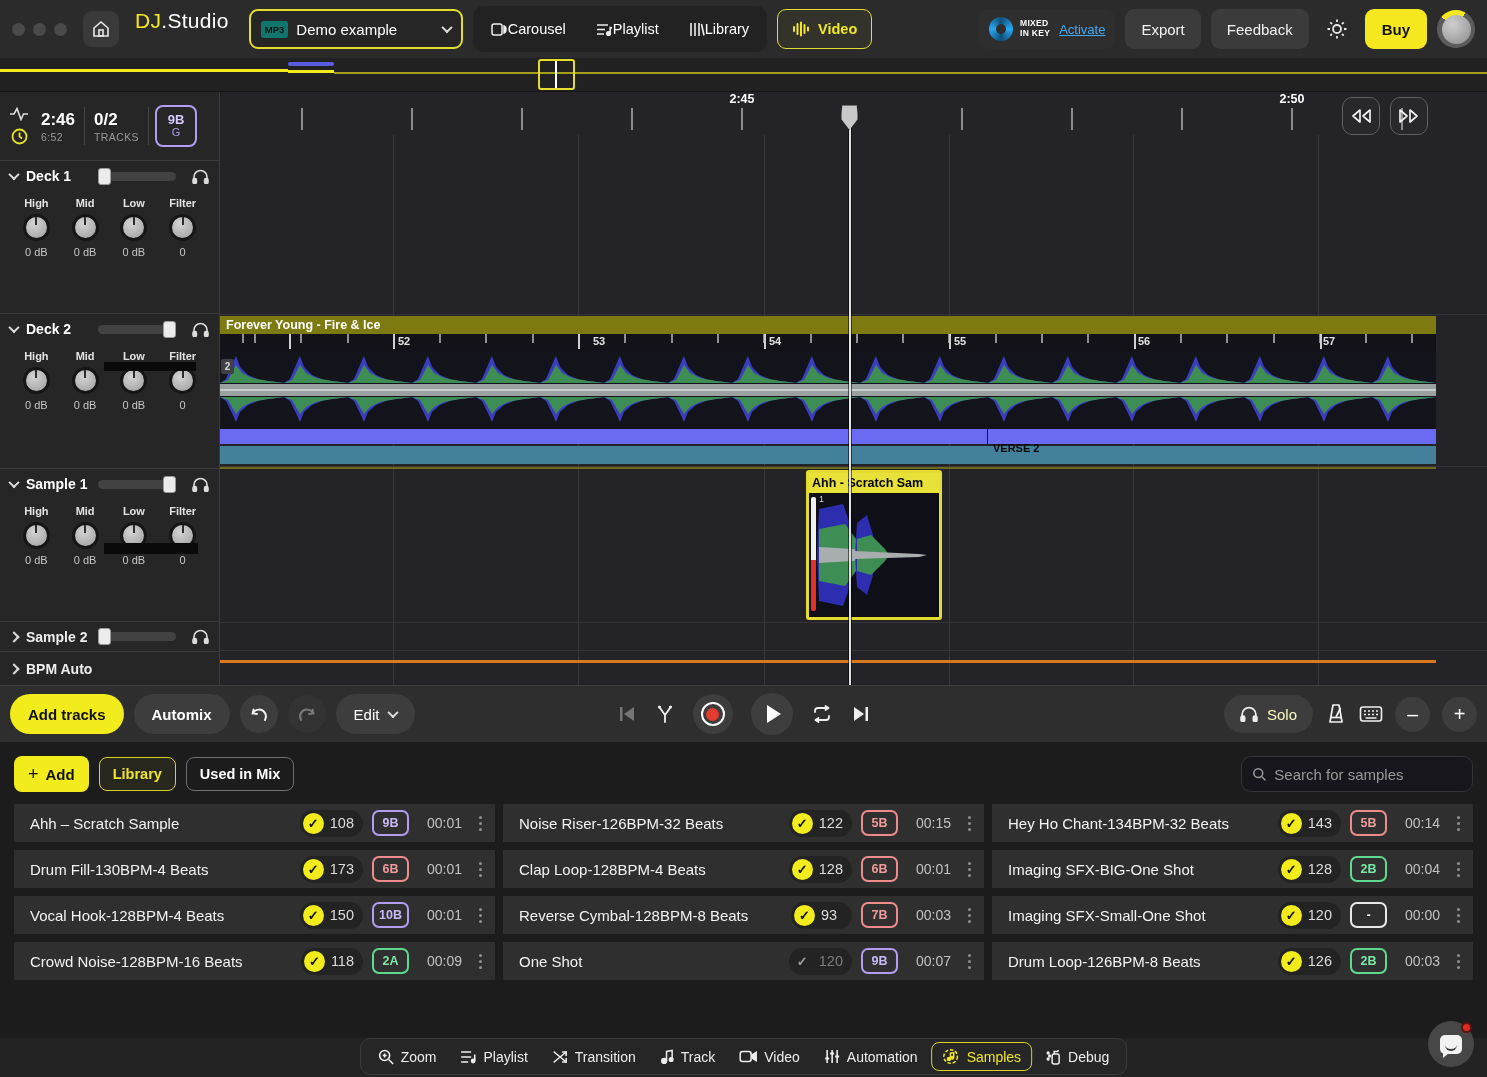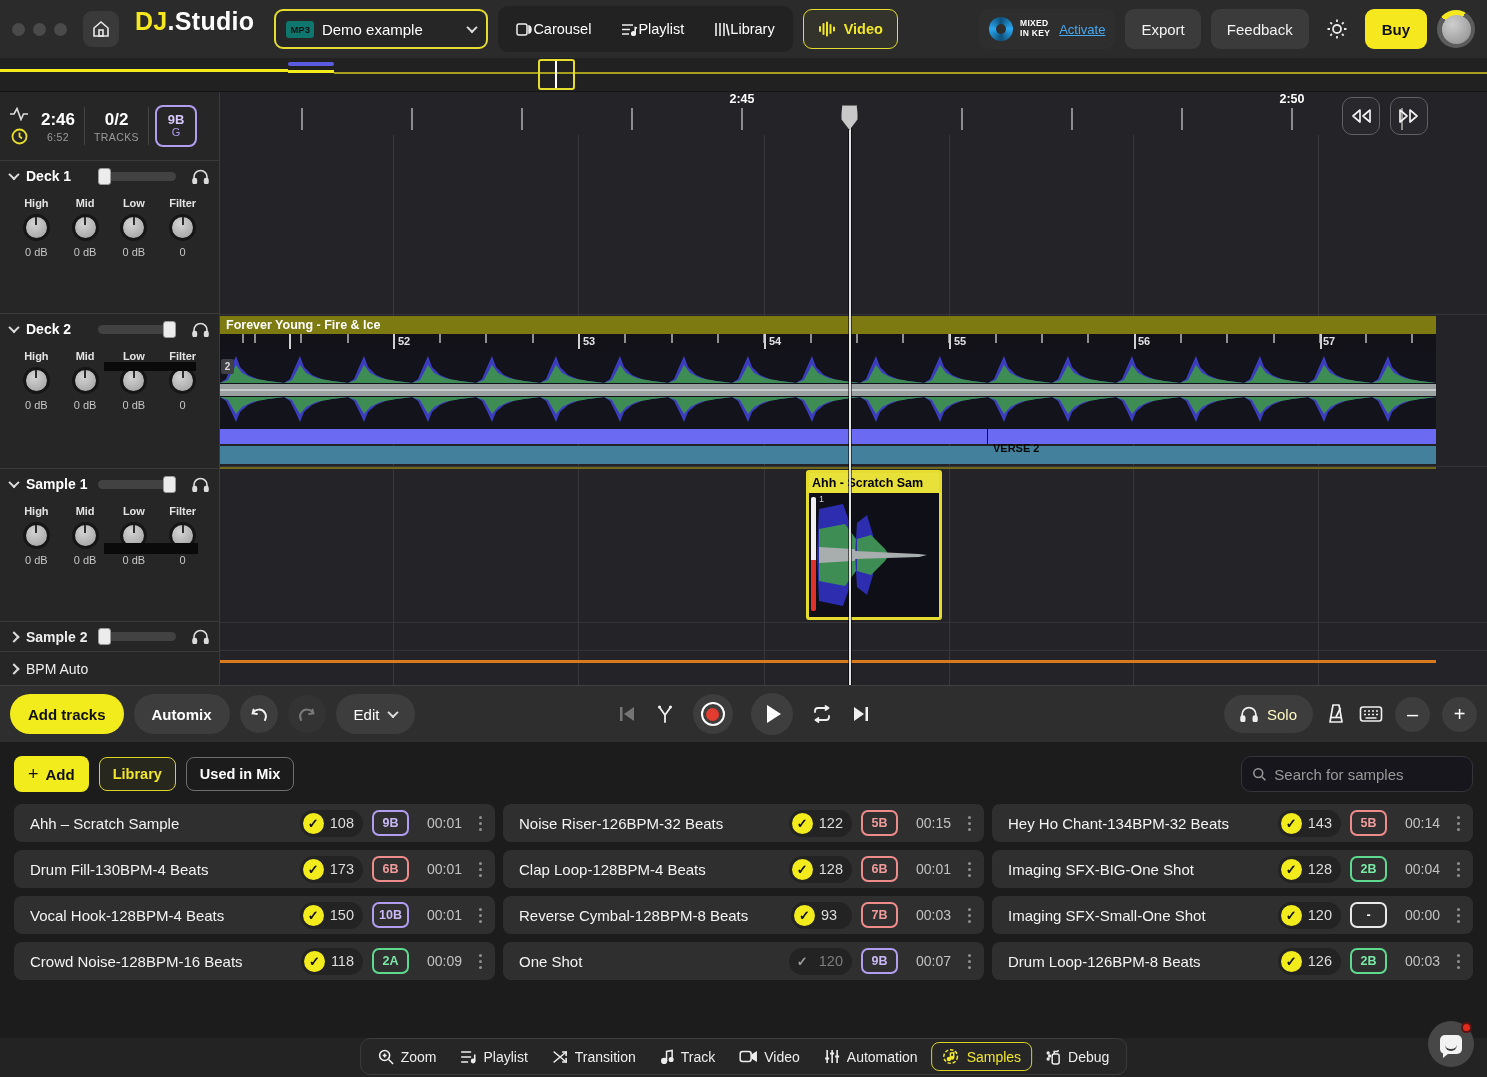--- a/index.html
+++ b/index.html
@@ -4,21 +4,21 @@
 <style>
   *{margin:0;padding:0;box-sizing:border-box}
   html,body{background:#111}
   .app{position:relative;width:1487px;height:1077px;background:#232323;overflow:hidden;
        font-family:"Liberation Sans",sans-serif;color:#eee;-webkit-font-smoothing:antialiased}
   
   .navbar{height:58px;background:#2b2b2b;display:flex;align-items:center;padding:0 12px;gap:10px}
   .dots{display:flex;gap:8px;margin-right:6px}
   .dots span{width:13px;height:13px;border-radius:50%;background:#4a4a4a}
   .home-btn{width:36px;height:36px;border-radius:9px;background:#3a3a3a;display:flex;align-items:center;justify-content:center}
-  .logo{font-size:25px;font-weight:700;letter-spacing:.3px;margin:0 10px 16px 6px;white-space:nowrap}
+  .logo{font-size:21px;font-weight:400;letter-spacing:.3px;margin:0 10px 16px 6px;white-space:nowrap}
   .logo .dj{color:#f5e81e}.logo .st{color:#fff}
   .project{width:214px;height:40px;border:2px solid #e4dc2e;border-radius:9px;background:#262626;
            display:flex;align-items:center;gap:8px;padding:0 10px}
   .mp3{background:#0f766e;color:#111;font-size:9.5px;font-weight:800;padding:3px 4px;border-radius:3px}
   .project .pname{flex:1;font-size:15px;color:#fff;white-space:nowrap;overflow:hidden}
   .tabgroup{background:#222;border-radius:10px;height:46px;display:flex;align-items:center;padding:0 4px;gap:2px}
   .tabbtn{display:flex;align-items:center;gap:0;height:38px;padding:0 14px;border-radius:8px;font-size:14.5px;color:#fff;cursor:pointer}
   .studio-btn{display:flex;align-items:center;gap:8px;height:40px;padding:0 14px;border-radius:9px;
               border:1.5px solid #e4dc2e;color:#f0e62a;font-size:14.5px;font-weight:700;background:rgba(232,225,58,.05)}
   .mik{margin-left:auto;background:#2e2e2e;border-radius:9px;height:40px;display:flex;align-items:center;gap:7px;padding:0 10px}
@@ -38,21 +38,21 @@
   .ov-blue{position:absolute;left:288px;top:4px;width:46px;height:4px;background:#5b5bdf;border-radius:2px}
   .ov-y2{position:absolute;left:288px;top:12px;width:46px;height:3px;background:#f2ec1c}
   .ov-olive{position:absolute;left:334px;right:0;top:14px;height:2px;background:#a6a01e}
   .ov-box{position:absolute;left:538px;top:1px;width:37px;height:31px;border:2.5px solid #e4dc2e;border-radius:3px}
   .ov-box::after{content:"";position:absolute;left:15px;top:0;bottom:0;width:2px;background:#fff}
   
   .main{position:relative;height:593px;display:flex;background:#232327}
   .sidebar{width:220px;background:#262626;border-right:1px solid #3a3a3a;flex:none;position:relative;z-index:3}
   .sb-head{height:68px;display:flex;align-items:center;padding:4px 8px 4px 6px}
   .sb-ic{display:flex;flex-direction:column;gap:7px;align-items:center;width:26px}
-  .blk{display:flex;flex-direction:column;align-items:center;justify-content:center;padding:0 9px}
+  .blk{display:flex;flex-direction:column;align-items:flex-start;justify-content:center;padding:0 9px}
   .blk .big{font-size:17px;font-weight:700;color:#fff}
   .blk .small{font-size:10.5px;color:#9a9a9a;margin-top:1px;letter-spacing:.4px}
   .vsep{width:1px;height:38px;background:#454545}
   .keybadge{width:42px;height:42px;border:2px solid #b29df0;border-radius:8px;display:flex;flex-direction:column;
             align-items:center;justify-content:center;margin-left:6px}
   .keybadge .kv{font-size:13px;font-weight:800;color:#d6c8fa;line-height:1.05}
   .keybadge .kn{font-size:11px;color:#b29df0;line-height:1.05}
   .sb-sec{border-top:1px solid #3a3a3a;position:relative}
   .sec-head{height:30px;display:flex;align-items:center;gap:8px;padding:0 10px 0 10px}
   .sec-head .lbl{font-size:14px;font-weight:700;color:#fff}
@@ -139,21 +139,21 @@
   .sp-tab{height:34px;border-radius:8px;padding:0 13px;display:flex;align-items:center;font-size:14.5px;font-weight:700}
   .sp-tab.on{border:1.5px solid #d8d226;color:#efe62c;background:rgba(232,225,58,.06)}
   .sp-tab.off{border:1.5px solid #6f6f6f;color:#fff}
   .search{margin-left:auto;width:232px;height:36px;background:#16161c;border:1px solid #34343a;border-radius:10px;
           display:flex;align-items:center;gap:8px;padding:0 10px}
   .search input{background:transparent;border:none;outline:none;color:#bdbdbd;font-size:15px;width:100%;
                 font-family:"Liberation Sans",sans-serif}
   .search input::placeholder{color:#9a9a9a}
   .sp-grid{display:grid;grid-template-columns:repeat(3,1fr);grid-template-rows:repeat(4,38px);
            grid-auto-flow:column;column-gap:8px;row-gap:8px}
-  .srow{background:#2f2f2f;border-radius:8px;display:flex;align-items:center;gap:9px;padding:0 6px 0 16px;min-width:0}
+  .srow{background:#2f2f2f;border-radius:0;display:flex;align-items:center;gap:9px;padding:0 6px 0 16px;min-width:0}
   .sname{flex:1;font-size:15px;color:#f3f3f3;white-space:nowrap;overflow:hidden;text-overflow:ellipsis}
   .bpill{display:flex;align-items:center;gap:6px;background:#232323;border-radius:14px;height:27px;padding:0 9px 0 3px;flex:none}
   .chk{width:21px;height:21px;border-radius:50%;background:#f2ec1c;color:#111;font-size:13px;font-weight:800;
        display:flex;align-items:center;justify-content:center}
   .bpm{font-size:14.5px;color:#dcdcdc;min-width:22px}
   .bpill[data-ck="false"] .chk{background:transparent;color:#9a9a9a}
   .bpill[data-ck="false"] .bpm{color:#7d7d7d}
   .key{min-width:37px;height:26px;border:2px solid #888;border-radius:7px;display:flex;align-items:center;
        justify-content:center;font-size:12.5px;font-weight:800;flex:none;padding:0 4px}
   .key[data-kc="purple"]{border-color:#b29df0;color:#c9b8f6}
@@ -406,21 +406,21 @@
           </div>
         <svg class="hp" width="17" height="15" viewBox="0 0 17 15" fill="none" stroke="#dcdcdc" stroke-width="1.6">
             <path d="M2 12 V8 a6.5 6.5 0 0 1 13 0 V12"></path>
             <rect x="1" y="9.5" width="3.4" height="5" rx="1.4" fill="#dcdcdc"></rect>
             <rect x="12.6" y="9.5" width="3.4" height="5" rx="1.4" fill="#dcdcdc"></rect>
           </svg>
       </div>
 
       <div class="sb-row" style="height:34px">
         <span class="chev r"></span>
-        <span class="lbl" style="font-size:14px;font-weight:400">BPM Auto</span>
+        <span class="lbl" style="font-size:14px;font-weight:700">BPM Auto</span>
       </div>
     </aside>
 
     <div class="timeline">
 
       <span class="tick" style="left:81px"></span>
         <span class="tick" style="left:191px"></span>
       <span class="tick" style="left:301px"></span>
         <span class="tick" style="left:411px"></span>
       <span class="tick" style="left:521px"></span>
@@ -453,21 +453,21 @@
         <div class="hsep" style="top:374px"></div>
       <div class="hsep" style="top:530px"></div>
         <div class="hsep" style="top:558px"></div>
 
       <div class="track">
         <div class="tk-head">Forever Young - Fire &amp; Ice</div>
         <div class="tk-ruler">
           <div class="mticks"></div>
             <div class="bticks"></div>
           <span class="barnum" style="left:178px">52</span>
-          <span class="barnum" style="left:363px">53</span>
+          <span class="barnum" style="left:373px">53</span>
           <span class="barnum" style="left:549px">54</span>
           <span class="barnum" style="left:734px">55</span>
           <span class="barnum" style="left:918px">56</span>
           <span class="barnum" style="left:1103px">57</span>
         </div>
         <div class="tk-wave">
           <svg width="1216" height="78">
             <defs>
               <pattern id="wfp" width="64" height="78" patternUnits="userSpaceOnUse">
                 <path d="M0,32 L6,28 L12,14 L16,5 L20,16 L28,24 L40,29 L64,32 Z" fill="#3c3cc0"></path>

